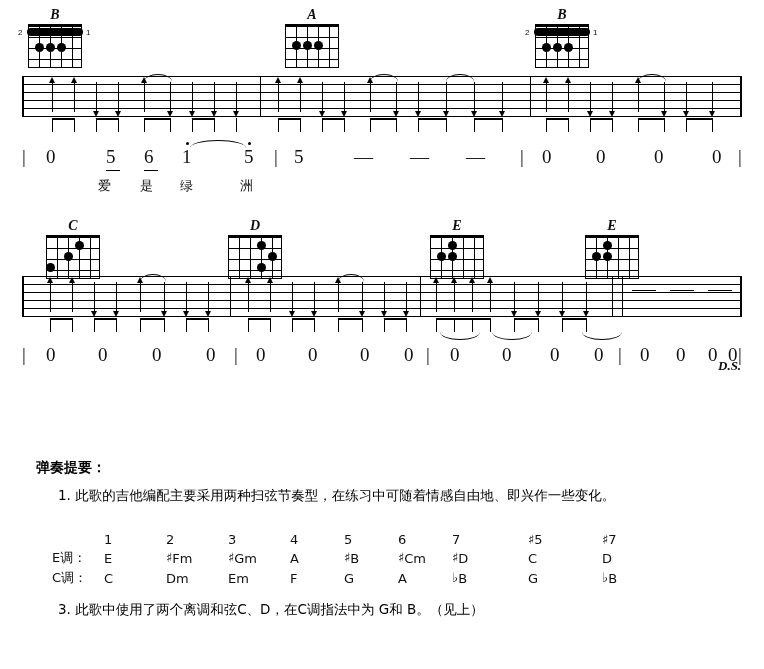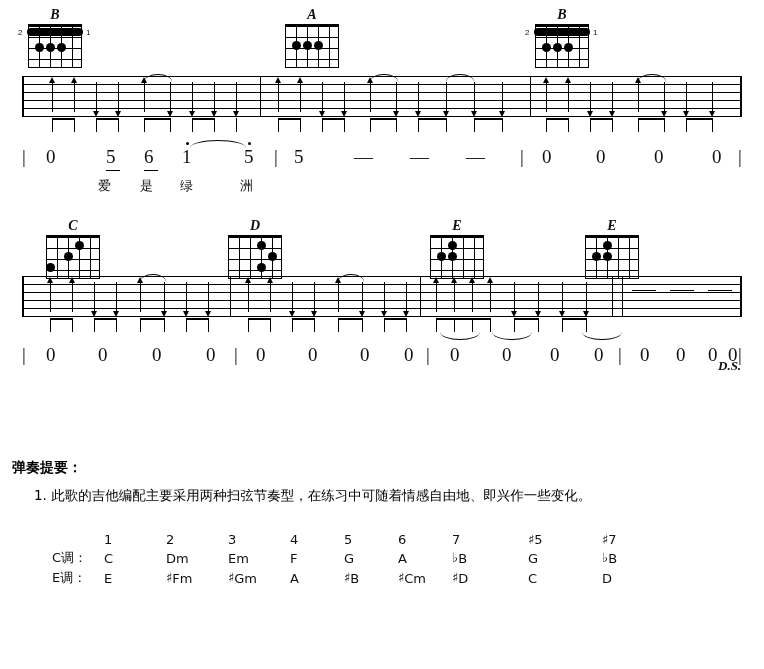--- a/index.html
+++ b/index.html
@@ -178,21 +178,21 @@
   }
   .lyric {
     position: absolute;
     font-family: "DejaVu Sans", sans-serif;
     font-size: 13px;
   }
 
   
   .notes {
     position: absolute;
-    left: 12px;
+    left: 36px;
     top: 455px;
     width: 720px;
     font-family: "DejaVu Sans", sans-serif;
     font-size: 13.5px;
     line-height: 1.85;
     color: #000;
   }
   .notes .hd {
     font-weight: bold;
     font-size: 14px;
@@ -594,56 +594,57 @@
     <div class="slur-d" style="left:418px; top:-12px; width:40px;"></div>
     <div class="slur-d" style="left:470px; top:-12px; width:40px;"></div>
     <div class="slur-d" style="left:560px; top:-12px; width:40px;"></div>
   </div>
 
   <div class="ds" style="left:718px; top:358px;">D.S.</div>
 
   <div class="notes">
     <div class="hd">弹奏提要：</div>
     <div class="li">1. 此歌的吉他编配主要采用两种扫弦节奏型，在练习中可随着情感自由地、即兴作一些变化。</div>
+    <div class="li" style="margin-top:89px;">3. 此歌中使用了两个离调和弦C、D，在C调指法中为 G和 B。（见上）</div>
   </div>
 
   <table class="ctable" cellspacing="0" cellpadding="0">
     <tbody>
         <tr class="hdr">
       <td class="lbl"></td>
       <td style="width:62px">1</td>
       <td style="width:62px">2</td>
       <td style="width:62px">3</td>
       <td style="width:54px">4</td>
       <td style="width:54px">5</td>
       <td style="width:54px">6</td>
       <td style="width:76px">7</td>
       <td style="width:74px">♯5</td>
       <td>♯7</td>
     </tr>
     <tr>
+      <td class="lbl">E调：</td>
+      <td>E</td>
+      <td><span class="flat">♯</span><span>Fm</span></td>
+      <td><span class="flat">♯</span><span>Gm</span></td>
+      <td>A</td>
+      <td><span class="flat">♯</span><span>B</span></td>
+      <td><span class="flat">♯</span><span>Cm</span></td>
+      <td><span class="flat">♯</span><span>D</span></td>
+      <td>C</td>
+      <td>D</td>
+    </tr>
+    <tr>
       <td class="lbl">C调：</td>
       <td>C</td>
       <td>Dm</td>
       <td>Em</td>
       <td>F</td>
       <td>G</td>
       <td>A</td>
       <td><span class="flat">♭</span><span>B</span></td>
       <td>G</td>
       <td><span class="flat">♭</span><span>B</span></td>
     </tr>
-    <tr>
-      <td class="lbl">E调：</td>
-      <td>E</td>
-      <td><span class="flat">♯</span><span>Fm</span></td>
-      <td><span class="flat">♯</span><span>Gm</span></td>
-      <td>A</td>
-      <td><span class="flat">♯</span><span>B</span></td>
-      <td><span class="flat">♯</span><span>Cm</span></td>
-      <td><span class="flat">♯</span><span>D</span></td>
-      <td>C</td>
-      <td>D</td>
-    </tr>
   </tbody>
     </table>
 
 </div>
 
 </body></html>

